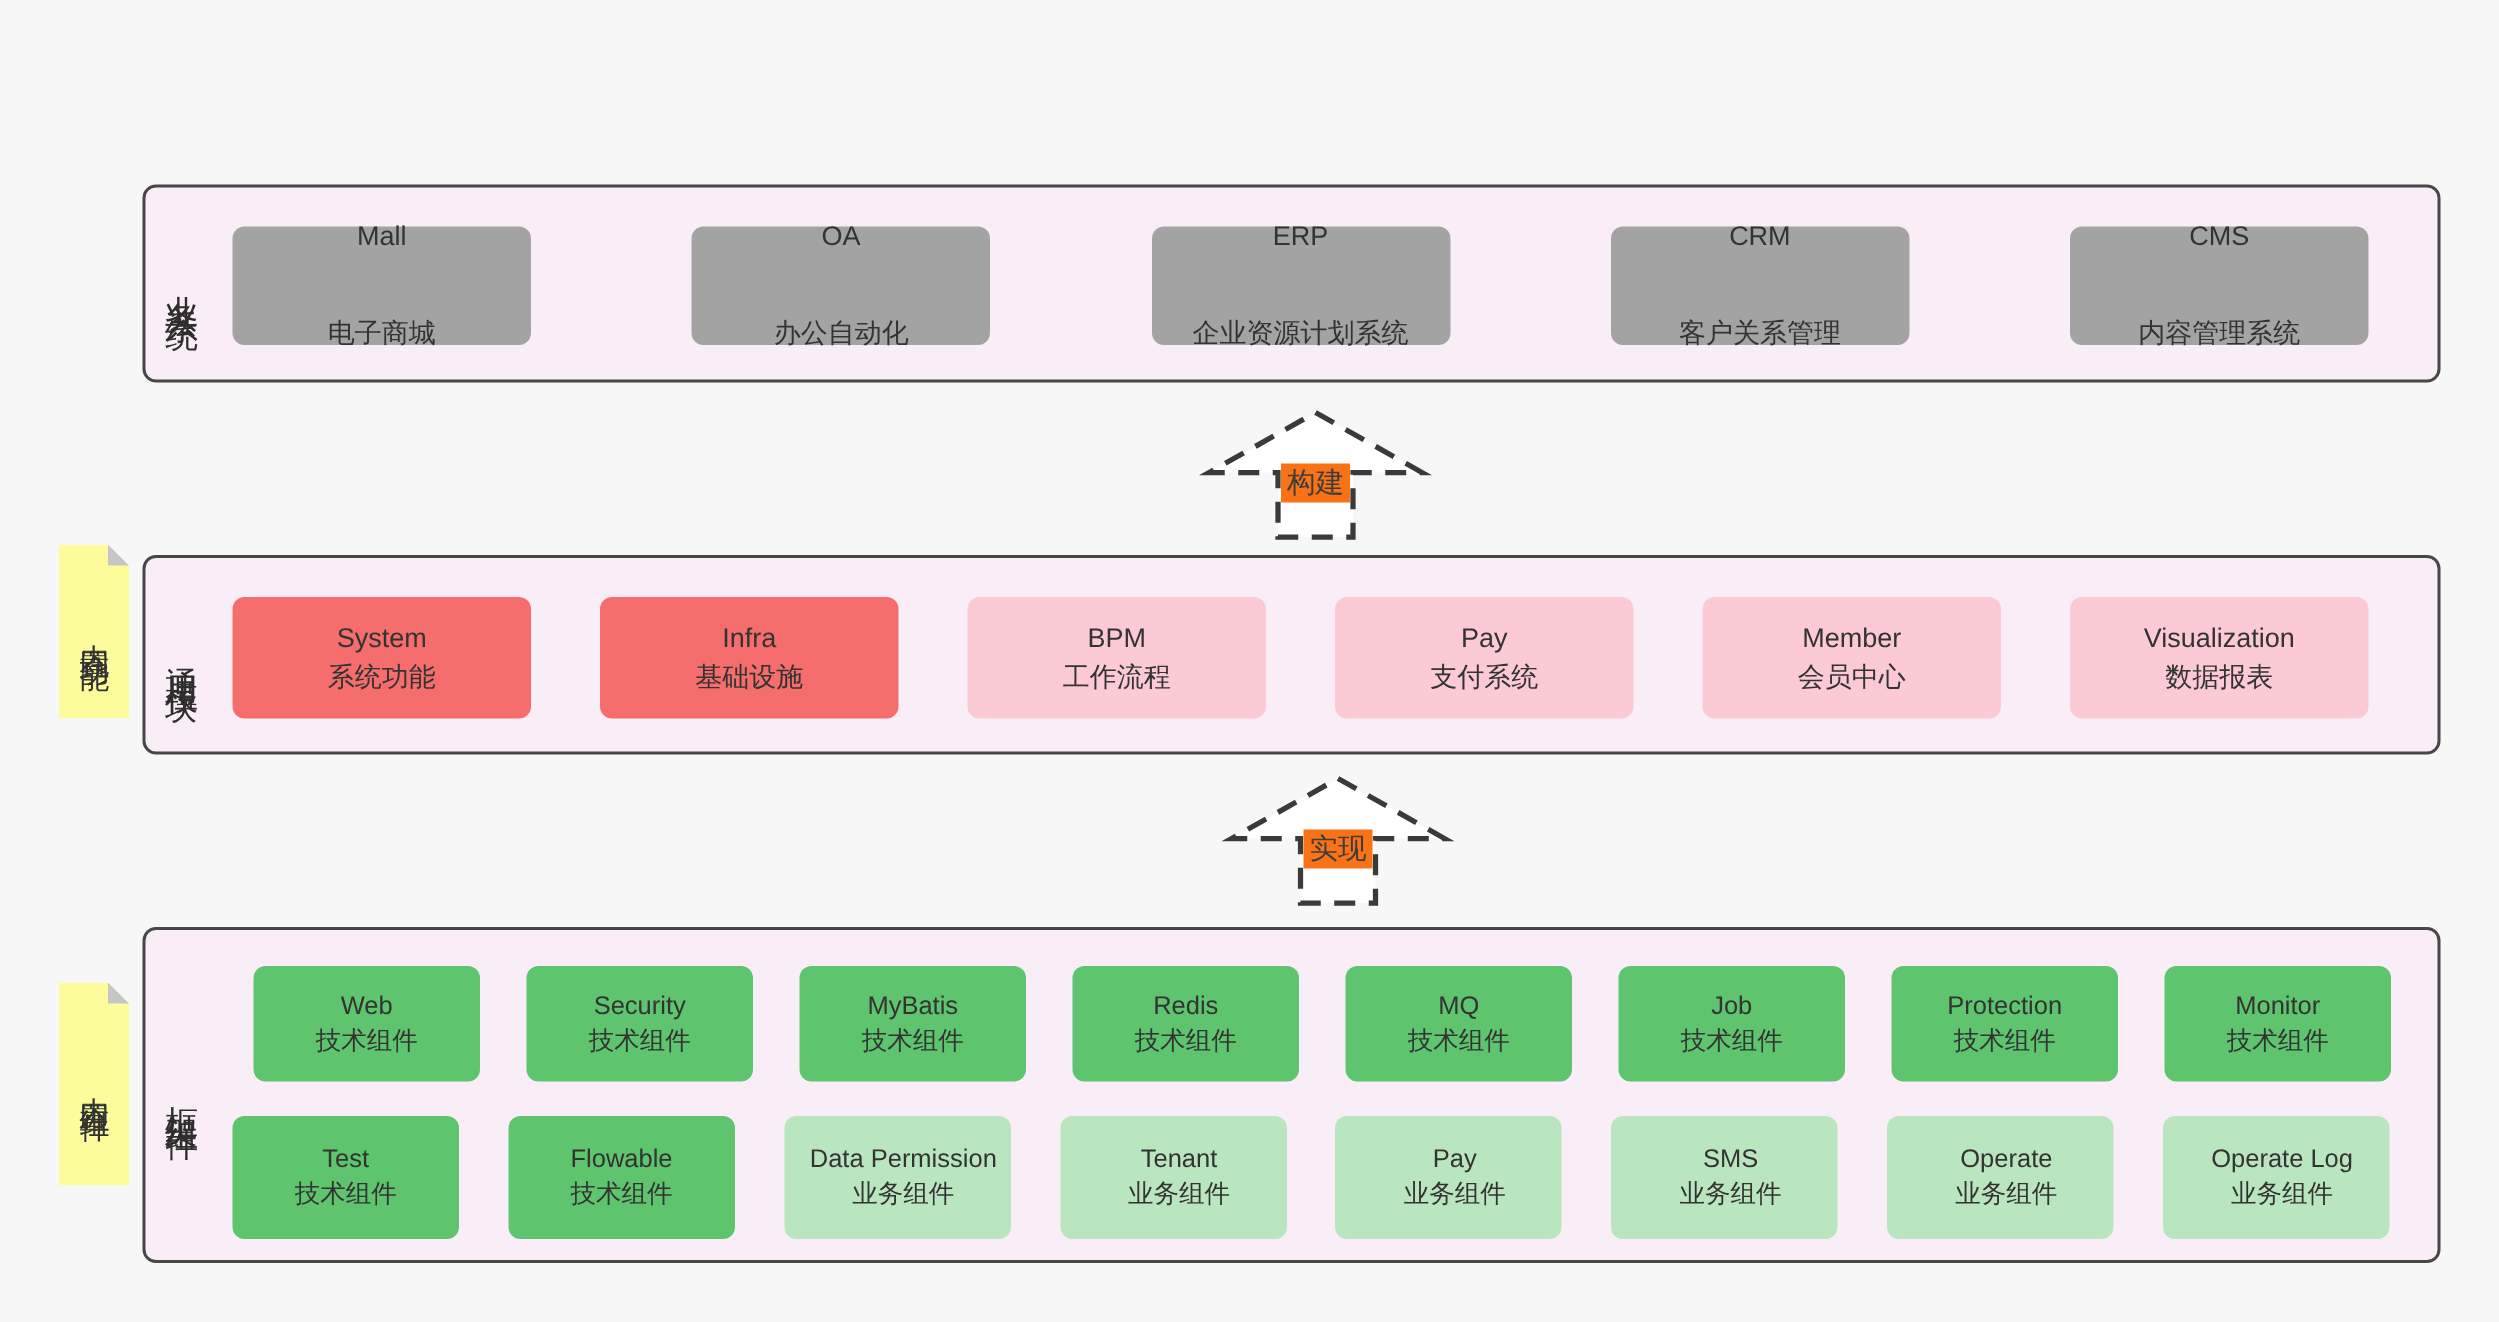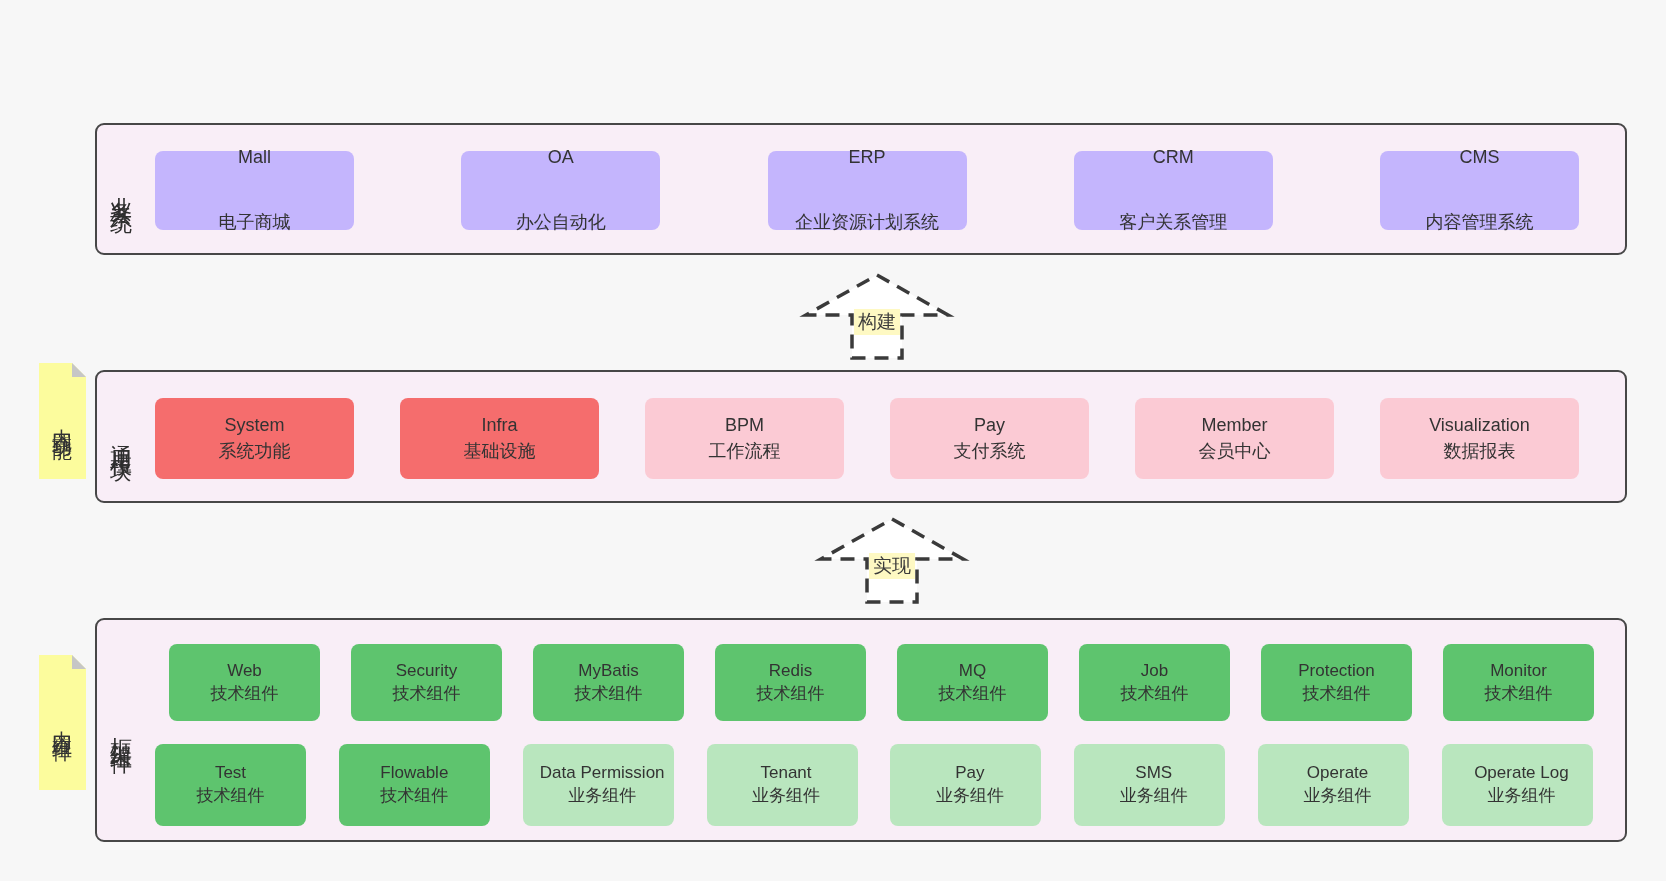--- a/index.html
+++ b/index.html
@@ -26,21 +26,21 @@
   #panel-modules .row{left:58px;right:46px;top:26px;height:81px;}
   #panel-components .row1{left:72px;right:31px;top:24px;height:77px;}
   #panel-components .row2{left:58px;right:32px;top:124px;height:82px;justify-content:space-between;}
   .box{
     display:flex;flex-direction:column;align-items:center;justify-content:center;
     border-radius:8px;font-size:18px;line-height:1.42;text-align:center;color:#333;
     box-sizing:border-box;padding:2px;
   }
   .w6{width:199px;}
   .w8{width:151px;font-size:17px;line-height:1.35;}
-  .blue{background:#c4b5fd;gap:39px;}
+  .blue{background:#a3a3a3;gap:39px;}
   .red{background:#f56d6d;}
   .pink{background:#fbcad4;}
   .green-dark{background:#5ec46e;}
   .green-light{background:#b9e6be;padding-left:10px;}
   
   .tag{
     position:absolute;width:47px;background:#fcfc9d;
     clip-path:polygon(0 0, calc(100% - 14px) 0, 100% 14px, 100% 100%, 0 100%);
   }
   #tag-modules{left:39px;top:363px;height:116px;}
@@ -54,21 +54,21 @@
     writing-mode:vertical-lr;text-orientation:upright;
     font-size:20px;letter-spacing:4px;line-height:1;color:#333;white-space:nowrap;
   }
   
   .arrow{position:absolute;}
   .arrow polygon{
     fill:#ffffff;stroke:#3a3a3a;stroke-width:3.5;stroke-dasharray:14 9;stroke-linejoin:miter;
   }
   .arrow-label{
     position:absolute;transform:translateX(-50%);
-    background:#fef9c3;padding:0 4px;font-size:19px;color:#3c3c3c;white-space:nowrap;
+    background:#f97316;padding:0 4px;font-size:19px;color:#3c3c3c;white-space:nowrap;
   }
   #label-build{left:877px;top:309px;}
   #label-implement{left:892px;top:553px;text-align:center;}
 </style>
 </head>
 <body>
 
 <div class="canvas">
 
   <div class="panel" id="panel-business">

